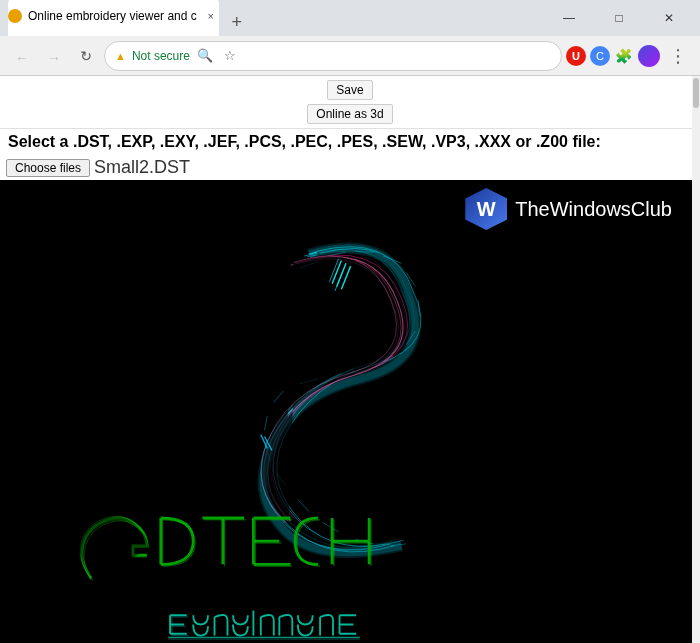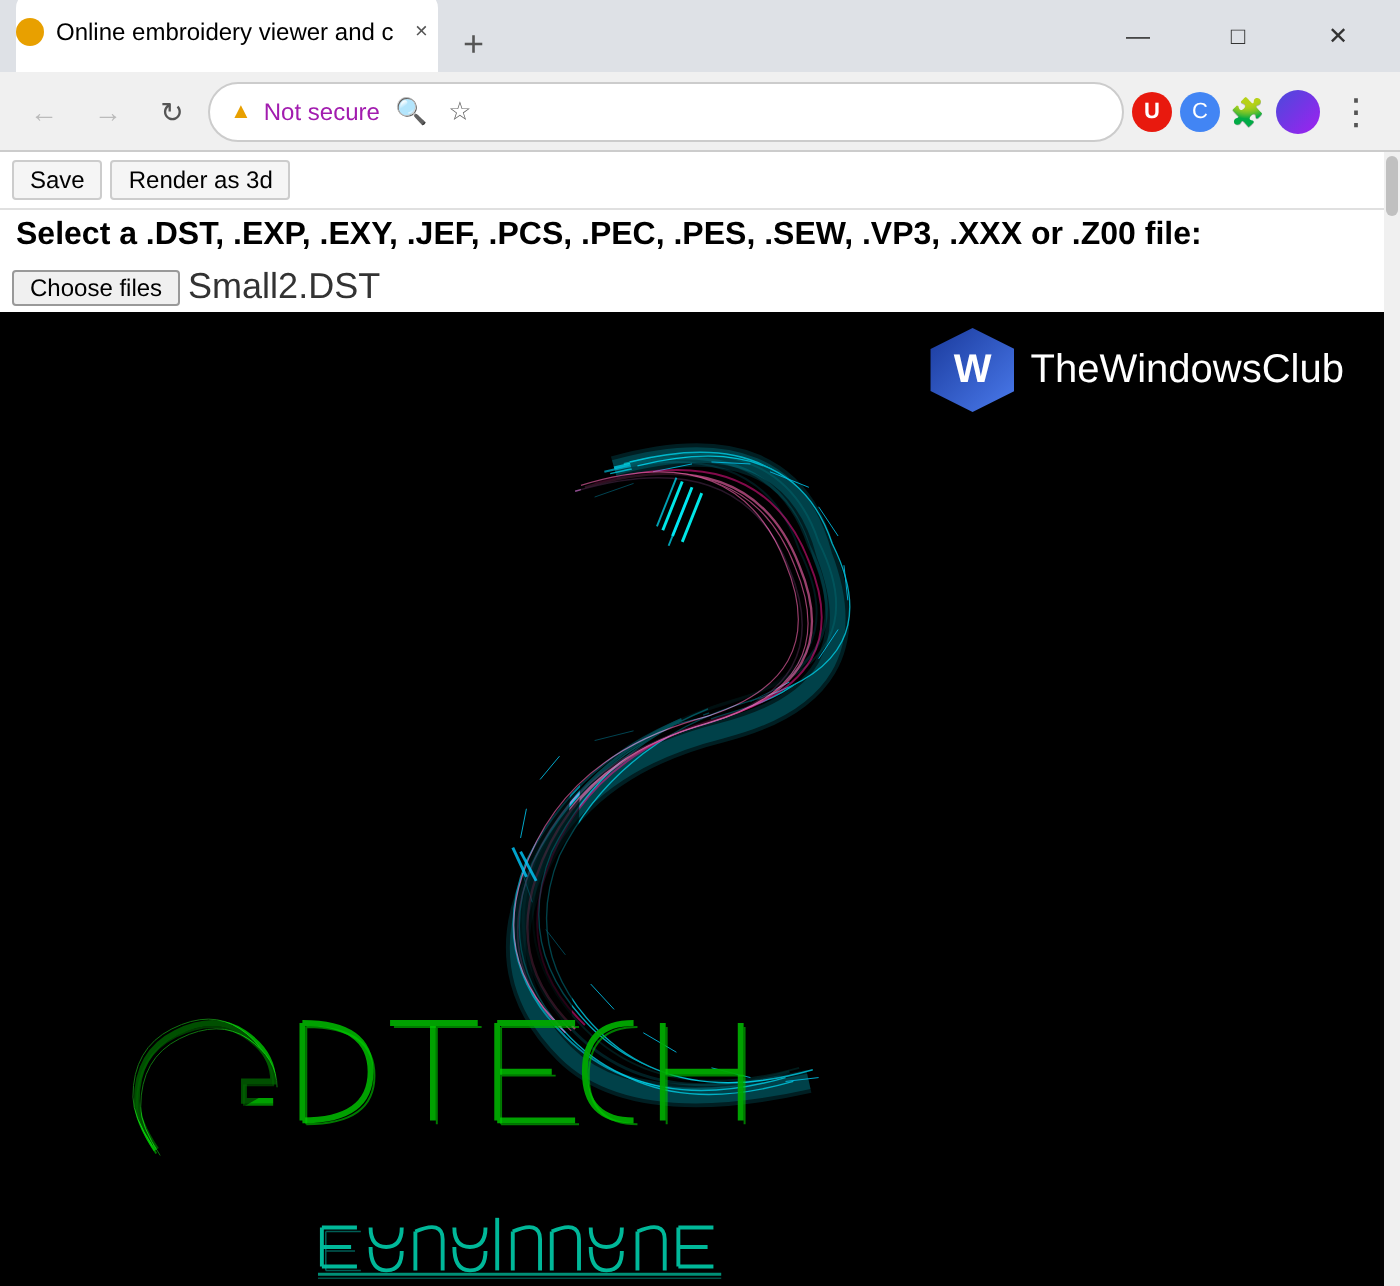--- a/index.html
+++ b/index.html
@@ -18,36 +18,36 @@
     .new-tab-btn { width: 28px; height: 28px; display: flex; align-items: center; justify-content: center; border-radius: 50%; cursor: pointer; font-size: 18px; color: #555; margin-left: 4px; }
     .window-controls { display: flex; gap: 4px; margin-left: auto; }
     .win-btn { width: 46px; height: 30px; display: flex; align-items: center; justify-content: center; cursor: pointer; font-size: 12px; color: #333; }
 
     
     .nav-bar { height: 40px; background: #f0f0f0; display: flex; align-items: center; padding: 0 8px; gap: 4px; border-bottom: 1px solid #ccc; }
     .nav-btn { width: 28px; height: 28px; display: flex; align-items: center; justify-content: center; border-radius: 50%; cursor: pointer; color: #555; font-size: 14px; }
     .nav-btn.disabled { color: #bbb; cursor: default; }
     .address-bar-wrap { flex: 1; display: flex; align-items: center; background: #fff; border: 1px solid #ccc; border-radius: 20px; padding: 0 10px; height: 30px; gap: 6px; }
     .security-icon { font-size: 11px; color: #e8a000; display: flex; align-items: center; gap: 2px; }
-    .security-text { font-size: 12px; color: #a21caf; }
+    .security-text { font-size: 12px; color: #15803d; }
     .address-text { flex: 1; font-size: 13px; color: #333; }
     .address-icons { display: flex; gap: 4px; align-items: center; }
     .addr-icon { width: 20px; height: 20px; display: flex; align-items: center; justify-content: center; border-radius: 50%; cursor: pointer; color: #666; font-size: 13px; }
     .profile-circle { width: 22px; height: 22px; border-radius: 50%; background: linear-gradient(135deg, #4a4adb, #a020f0); display: flex; align-items: center; justify-content: center; }
     .ext-icon-u { width: 20px; height: 20px; border-radius: 50%; background: #e8190e; color: white; display: flex; align-items: center; justify-content: center; font-size: 11px; font-weight: bold; }
     .ext-icon-c { width: 20px; height: 20px; border-radius: 50%; background: #4285f4; color: white; display: flex; align-items: center; justify-content: center; font-size: 11px; }
     .ext-puzzle { width: 20px; height: 20px; display: flex; align-items: center; justify-content: center; color: #555; font-size: 14px; cursor: pointer; }
     .menu-btn { width: 28px; height: 28px; display: flex; align-items: center; justify-content: center; border-radius: 50%; cursor: pointer; color: #555; font-size: 18px; }
 
     
     .page-content { flex: 1; background: #fff; display: flex; flex-direction: column; overflow: hidden; position: relative; }
     .scrollbar { position: absolute; right: 0; top: 0; width: 8px; height: 100%; background: #f0f0f0; }
     .scrollbar-thumb { width: 6px; margin: 0 auto; height: 30px; background: #c0c0c0; border-radius: 3px; margin-top: 2px; }
 
-    .toolbar { padding: 4px 6px; display: flex; gap: 4px; align-items: flex-start; border-bottom: 1px solid #e0e0e0; }
+    .toolbar { padding: 4px 6px; display: flex; gap: 4px; align-items: center; border-bottom: 1px solid #e0e0e0; flex-direction: column; }
     .toolbar-btn { padding: 2px 8px; border: 1px solid #ccc; background: #f5f5f5; border-radius: 2px; font-size: 12px; cursor: pointer; }
 
     .file-label { padding: 4px 8px; font-size: 16px; color: #000; font-weight: bold; }
     .file-input-row { padding: 2px 6px; display: flex; align-items: center; gap: 4px; }
     .choose-files-btn { padding: 1px 8px; border: 1px solid #999; background: #f0f0f0; border-radius: 2px; font-size: 12px; cursor: pointer; }
     .file-name { font-size: 18px; color: #333; }
 
     
     .canvas-area { flex: 1; background: #000; position: relative; overflow: hidden; margin: 0 8px 0 0; }
 
@@ -97,21 +97,21 @@
     <div class="menu-btn">⋮</div>
   </div>
 
   <div class="page-content">
     <div class="scrollbar">
       <div class="scrollbar-thumb"></div>
     </div>
 
     <div class="toolbar">
       <button class="toolbar-btn">Save</button>
-      <button class="toolbar-btn">Render as 3d</button>
+      <button class="toolbar-btn">Online as 3d</button>
     </div>
 
     <div class="file-label">Select a .DST, .EXP, .EXY, .JEF, .PCS, .PEC, .PES, .SEW, .VP3, .XXX or .Z00 file:</div>
 
     <div class="file-input-row">
       <button class="choose-files-btn">Choose files</button>
       <span class="file-name">Small2.DST</span>
     </div>
 
     <div class="canvas-area">

